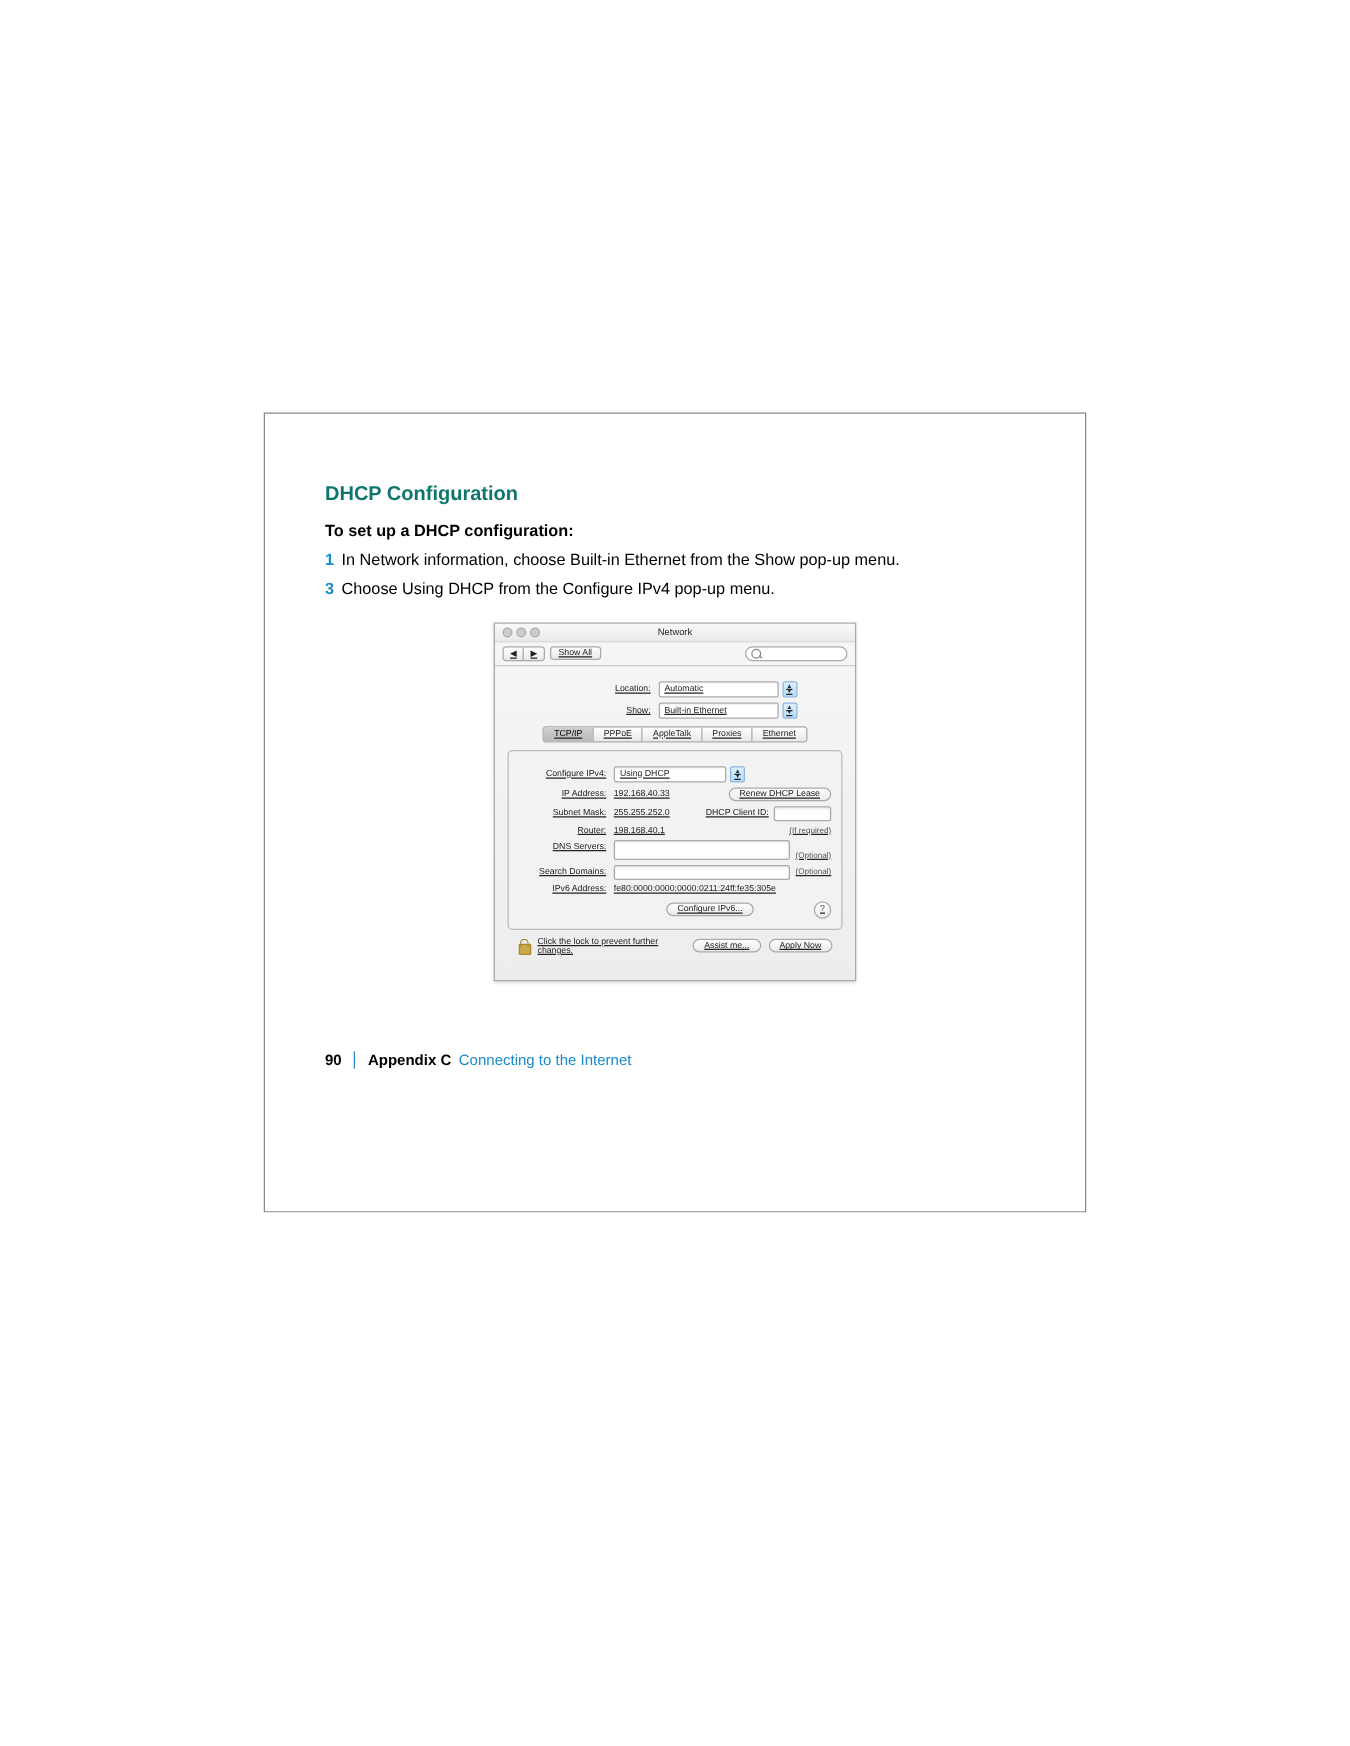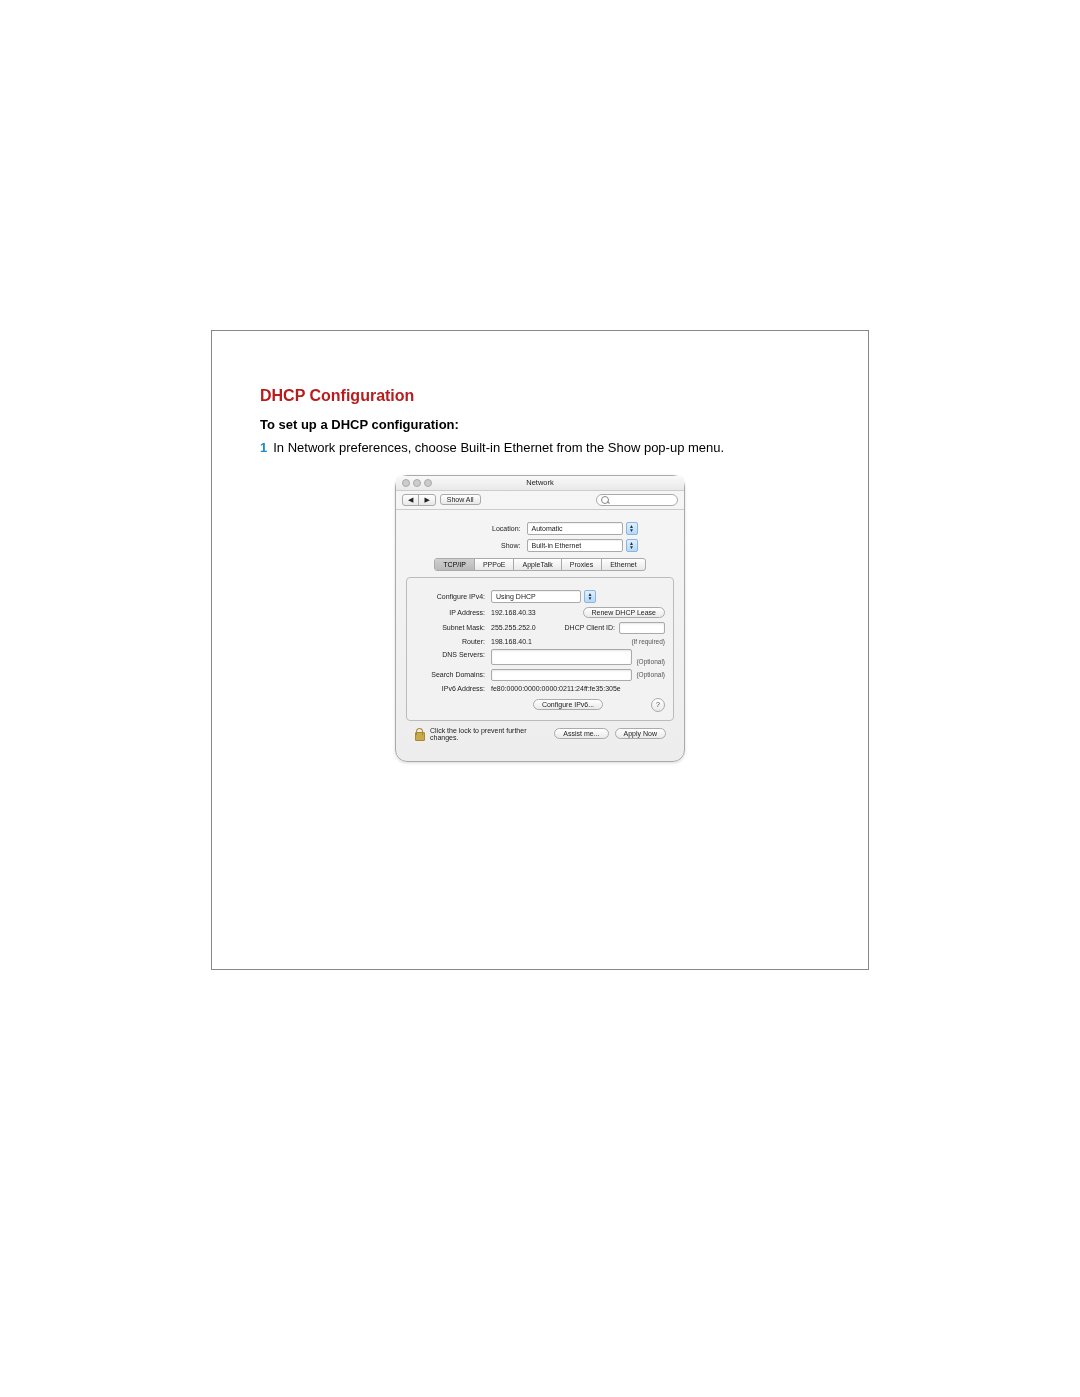--- a/index.html
+++ b/index.html
@@ -12,21 +12,21 @@
   }
   .page {
     width: 560px;
     margin: 330px auto 0 auto;
     border: 1px solid #888;
     padding: 56px 48px 32px 48px;
     min-height: 550px;
     position: relative;
   }
   h2.section-title {
-    color: #b91c1c;
+    color: #0f766e;
     font-weight: 600;
     font-size: 16px;
     margin: 0 0 6px 0;
   }
   p.body-text {
     font-size: 13px;
     margin: 0 0 14px 0;
     line-height: 1.45;
   }
   p.sub-head {
@@ -49,25 +49,26 @@
   ol.steps li .num {
     color: #1a8ac8;
     font-weight: 600;
     margin-right: 6px;
   }
   
   .mac-window {
     width: 288px;
     margin: 0 auto;
     border: 1px solid #aaa;
-    border-radius: 12px;
+    border-radius: 0;
     background: linear-gradient(#f6f6f6, #ededed);
     font-size: 7px;
     color: #222;
     box-shadow: 0 1px 3px rgba(0,0,0,.15);
+    text-decoration: underline;
   }
   .titlebar {
     height: 14px;
     display: flex;
     align-items: center;
     padding: 0 6px;
     border-bottom: 1px solid #ccc;
     border-radius: 4px 4px 0 0;
     background: linear-gradient(#f9f9f9, #e9e9e9);
     position: relative;
@@ -275,21 +276,22 @@
 </style>
 </head>
 <body>
 
 <div class="page">
 
   <h2 class="section-title">DHCP Configuration</h2>
   <p class="sub-head">To set up a DHCP configuration:</p>
 
   <ol class="steps">
-    <li><span class="num">1</span><span>In Network preferences, choose Built-in Ethernet from the Show pop-up menu.</span></li>
+    <li><span class="num">1</span><span>In Network information, choose Built-in Ethernet from the Show pop-up menu.</span></li>
+    <li><span class="num">3</span><span>Choose Using DHCP from the Configure IPv4 pop-up menu.</span></li>
   </ol>
 
   <div class="mac-window">
     <div class="titlebar">
       <div class="traffic">
         <span></span>
         <span></span>
         <span></span>
       </div>
       <div class="win-title">Network</div>
@@ -379,14 +381,20 @@
       <div class="win-footer">
         <span class="lock"></span>
         <span class="txt">Click the lock to prevent further changes.</span>
         <span class="pill-btn">Assist me...</span>
         <span class="pill-btn">Apply Now</span>
       </div>
 
     </div>
   </div>
 
+  <div class="page-footer">
+    <span class="pgnum">90</span>
+    <span class="vbar"></span>
+    <span class="appx">Appendix C</span>
+    <span class="link">Connecting to the Internet</span>
+  </div>
 
 </div>
 
 </body></html>

